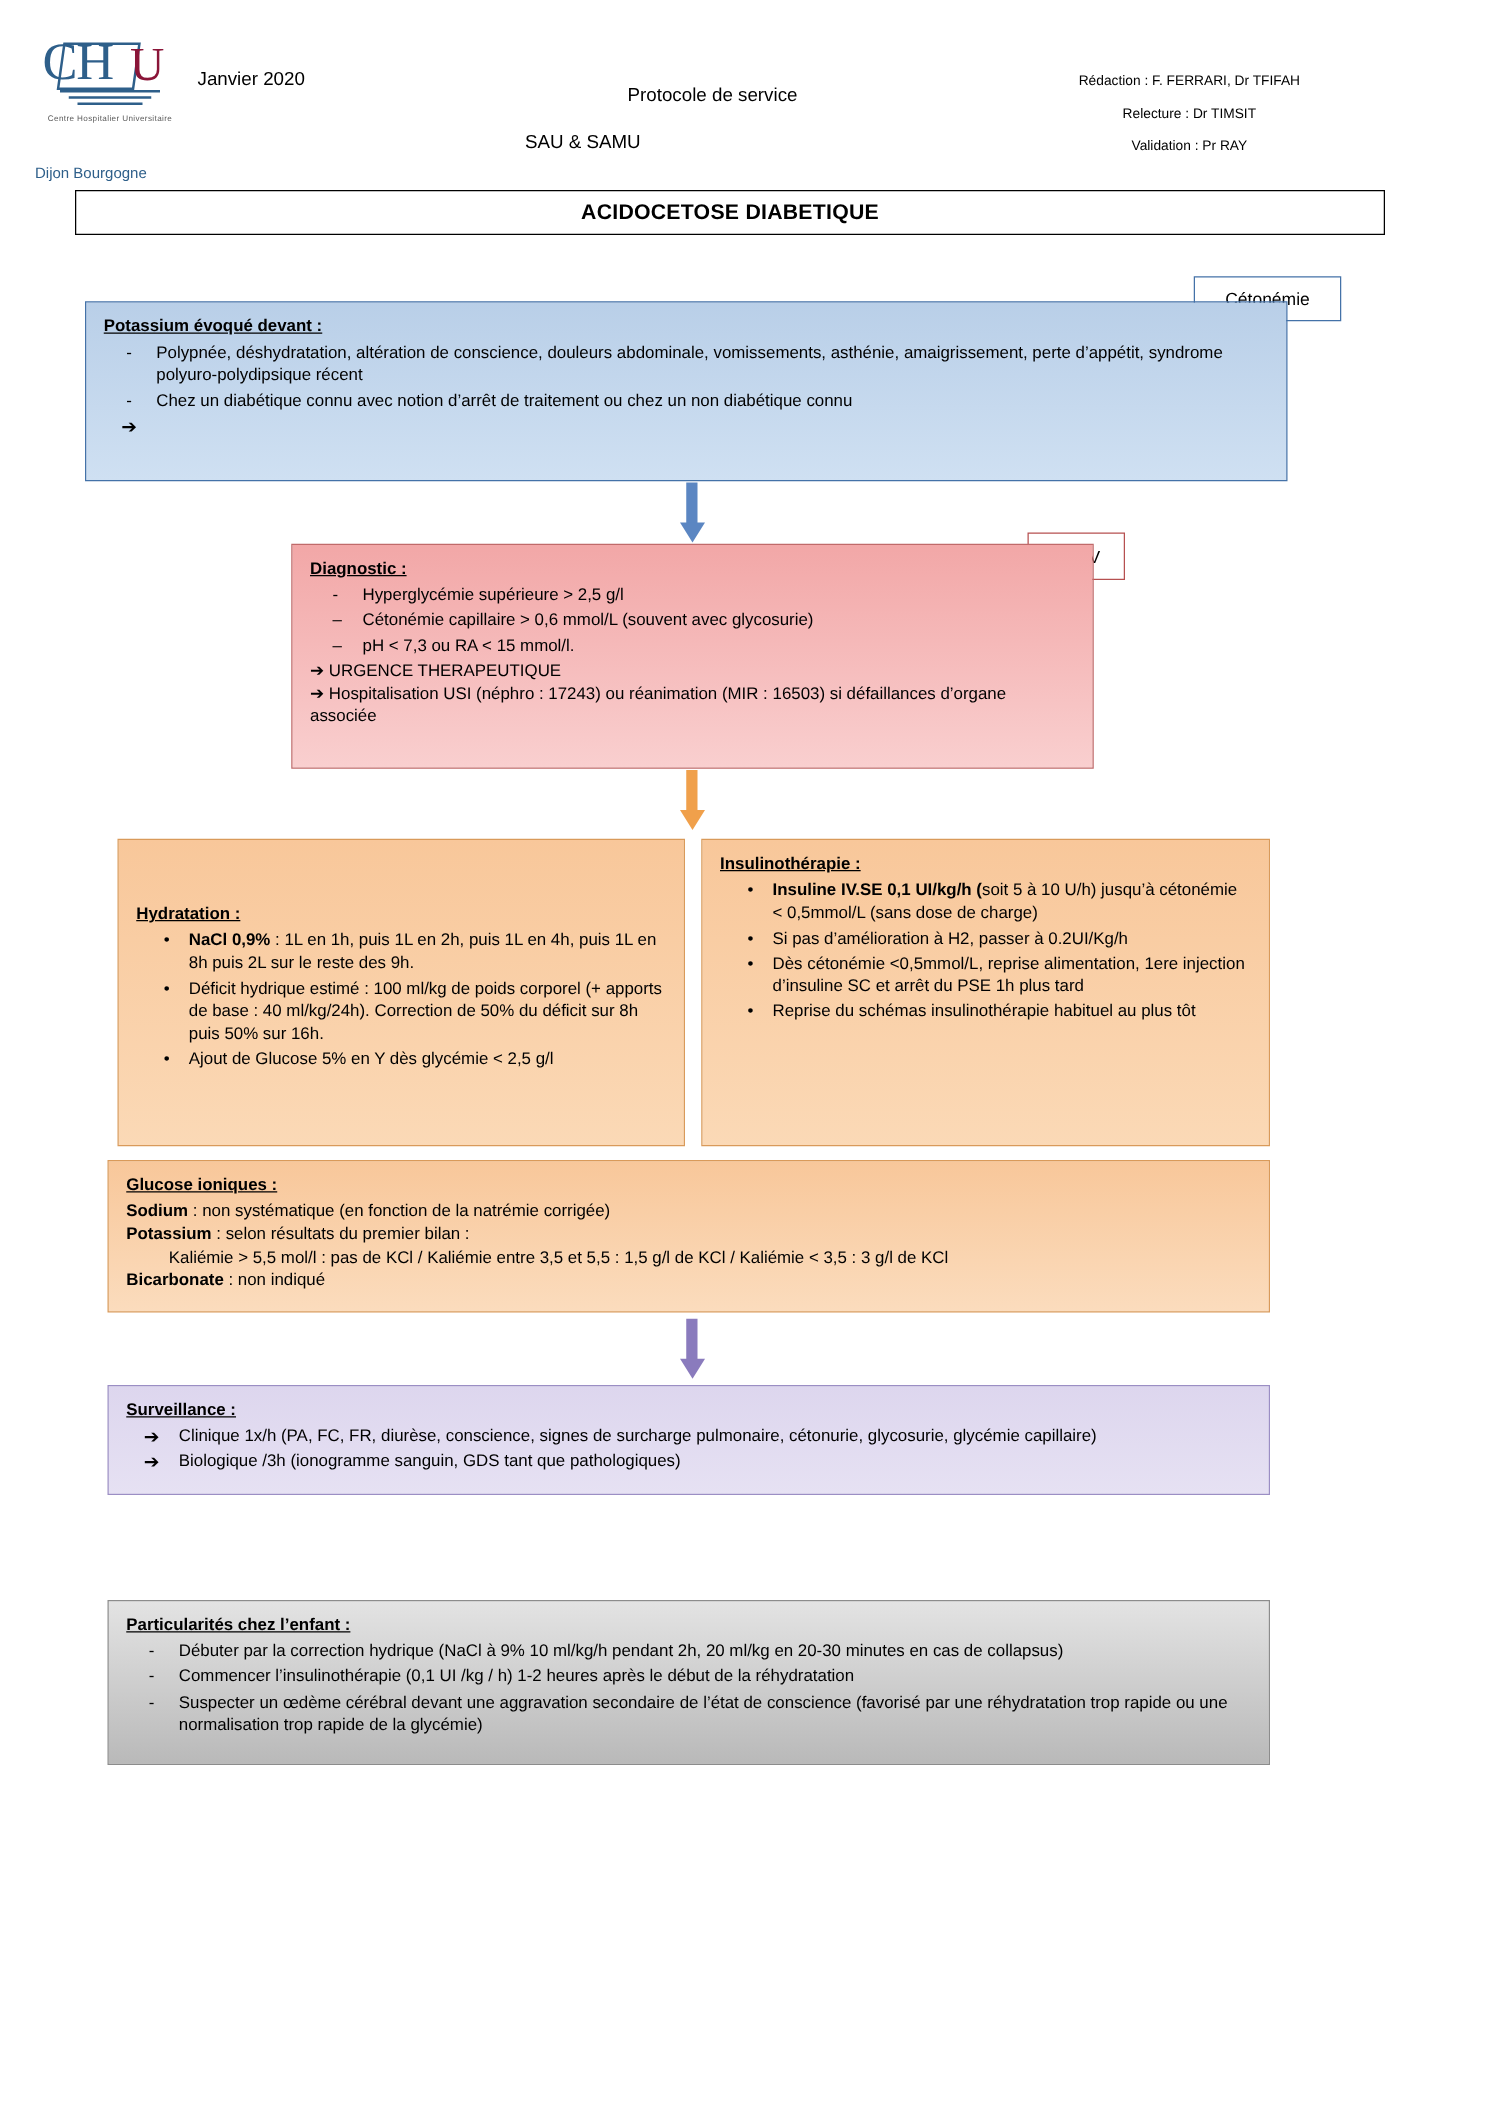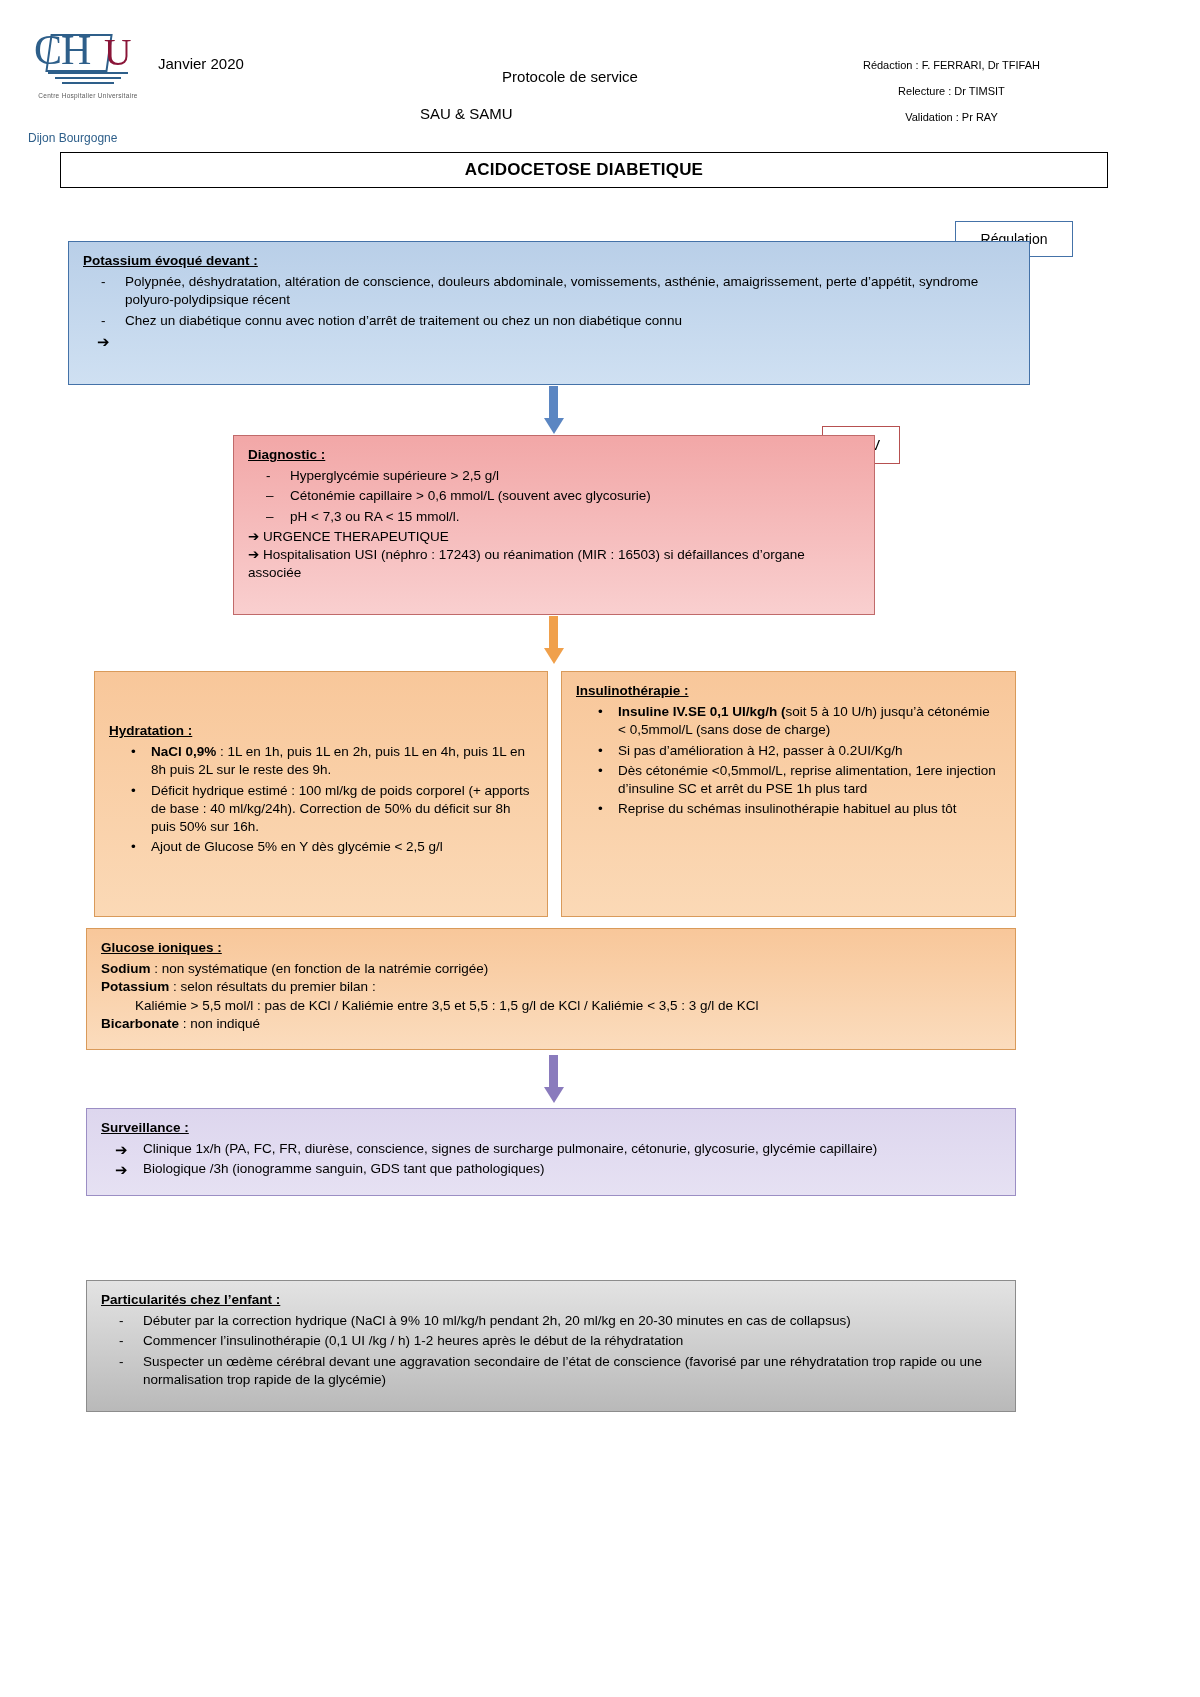--- a/index.html
+++ b/index.html
@@ -330,21 +330,21 @@
       <div>Relecture : Dr TIMSIT</div>
       <div>Validation : Pr RAY</div>
     </div>
   </div>
 
   <div class="title-box">
     <span>ACIDOCETOSE DIABETIQUE</span>
   </div>
 
   <div class="tag tag-regulation">
-    <span>Régulation</span>
+    <span>Cétonémie</span>
   </div>
 
   <div class="box box-blue">
     <span class="hd">Potassium évoqué devant :</span>
     <ul>
       <li>
         <span class="mk">-</span>
         <span>Polypnée, déshydratation, altération de conscience, douleurs abdominale, vomissements, asthénie, amaigrissement, perte d’appétit, syndrome polyuro-polydipsique récent</span>
       </li>
       <li>

